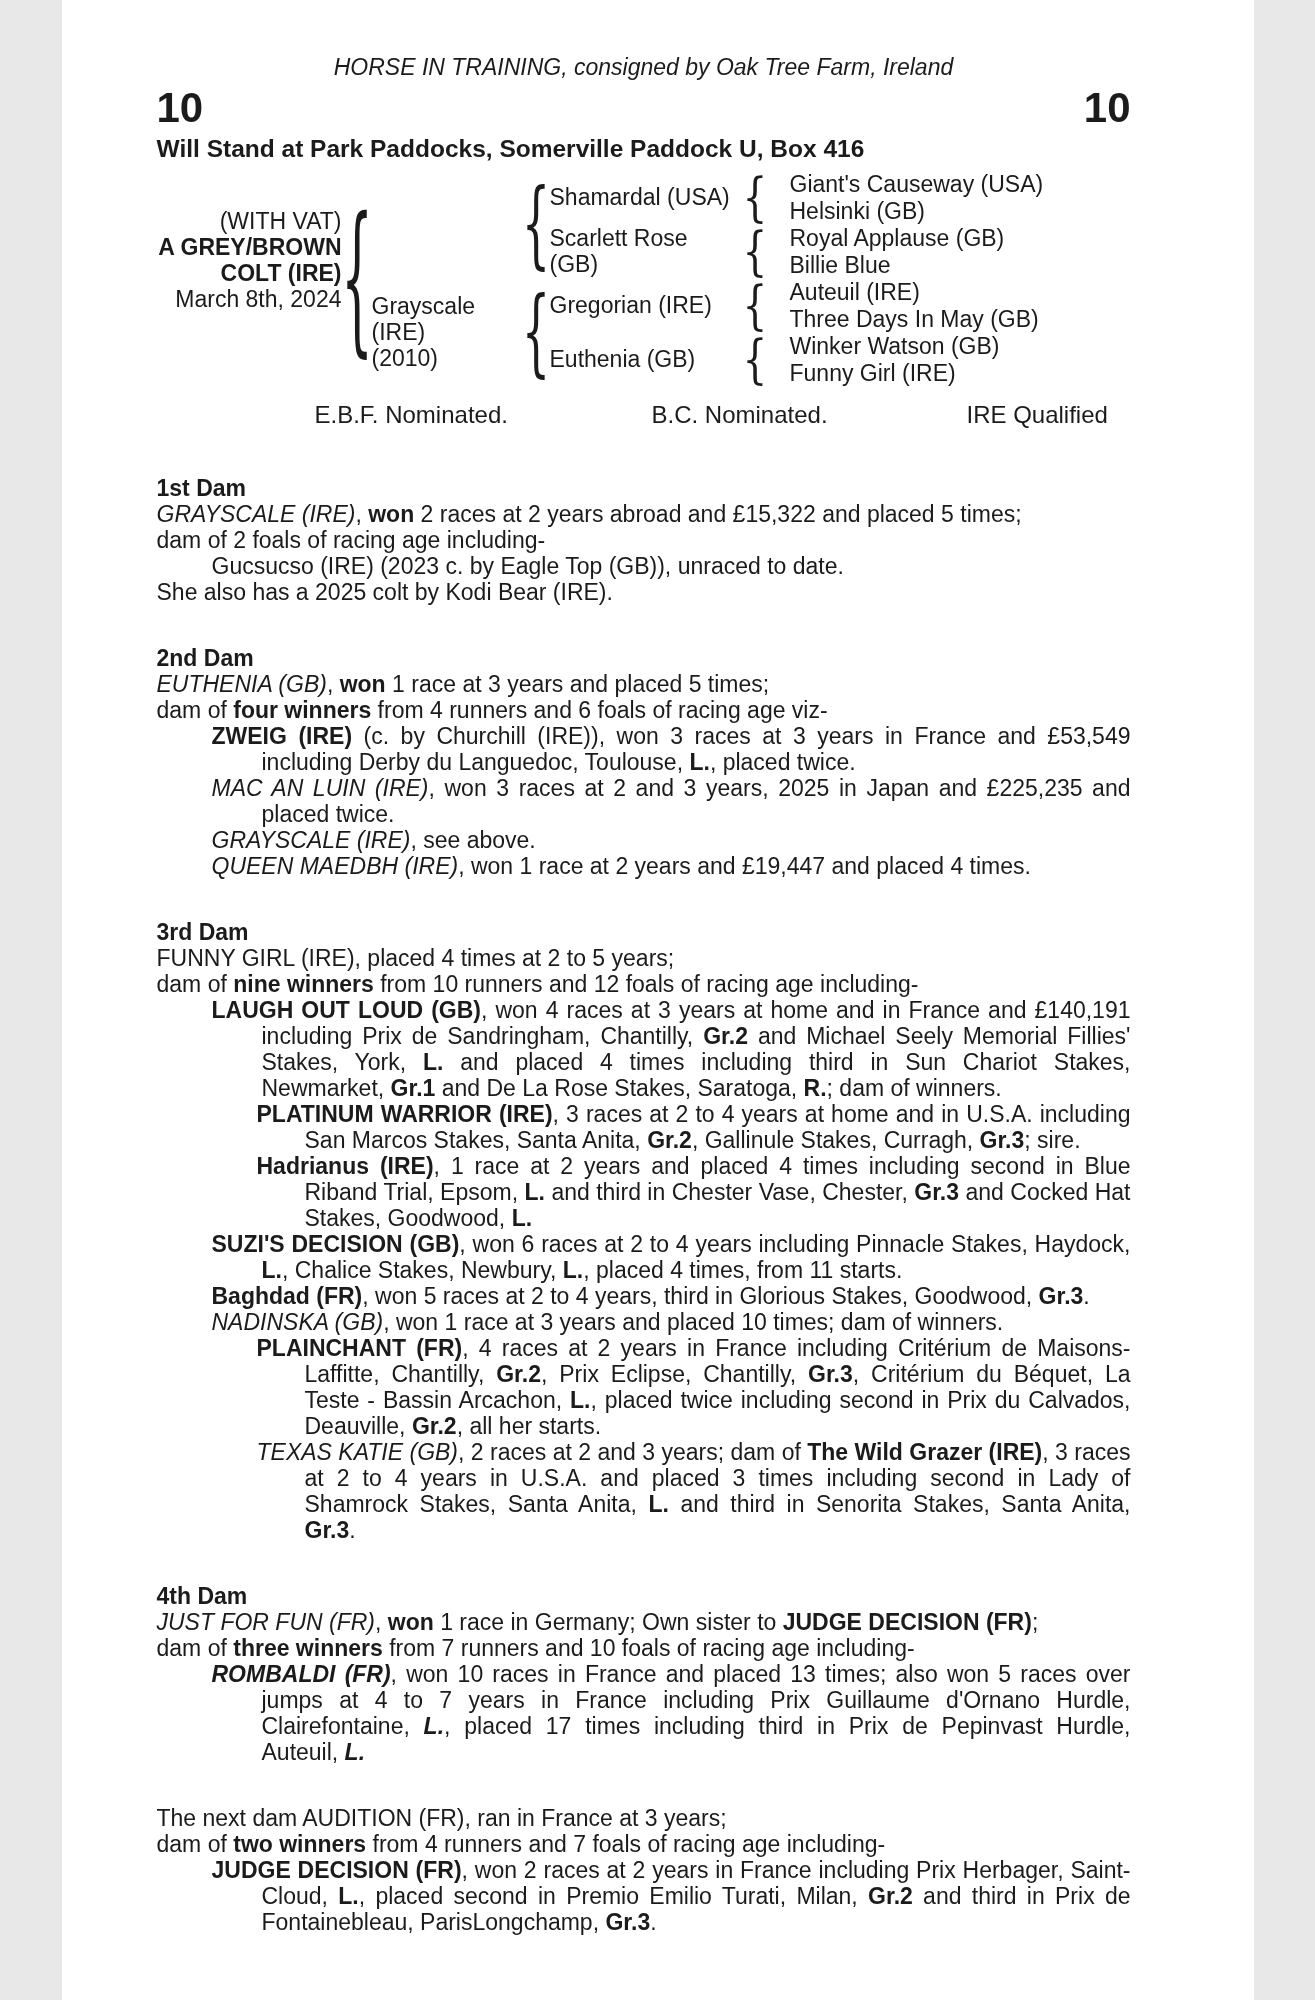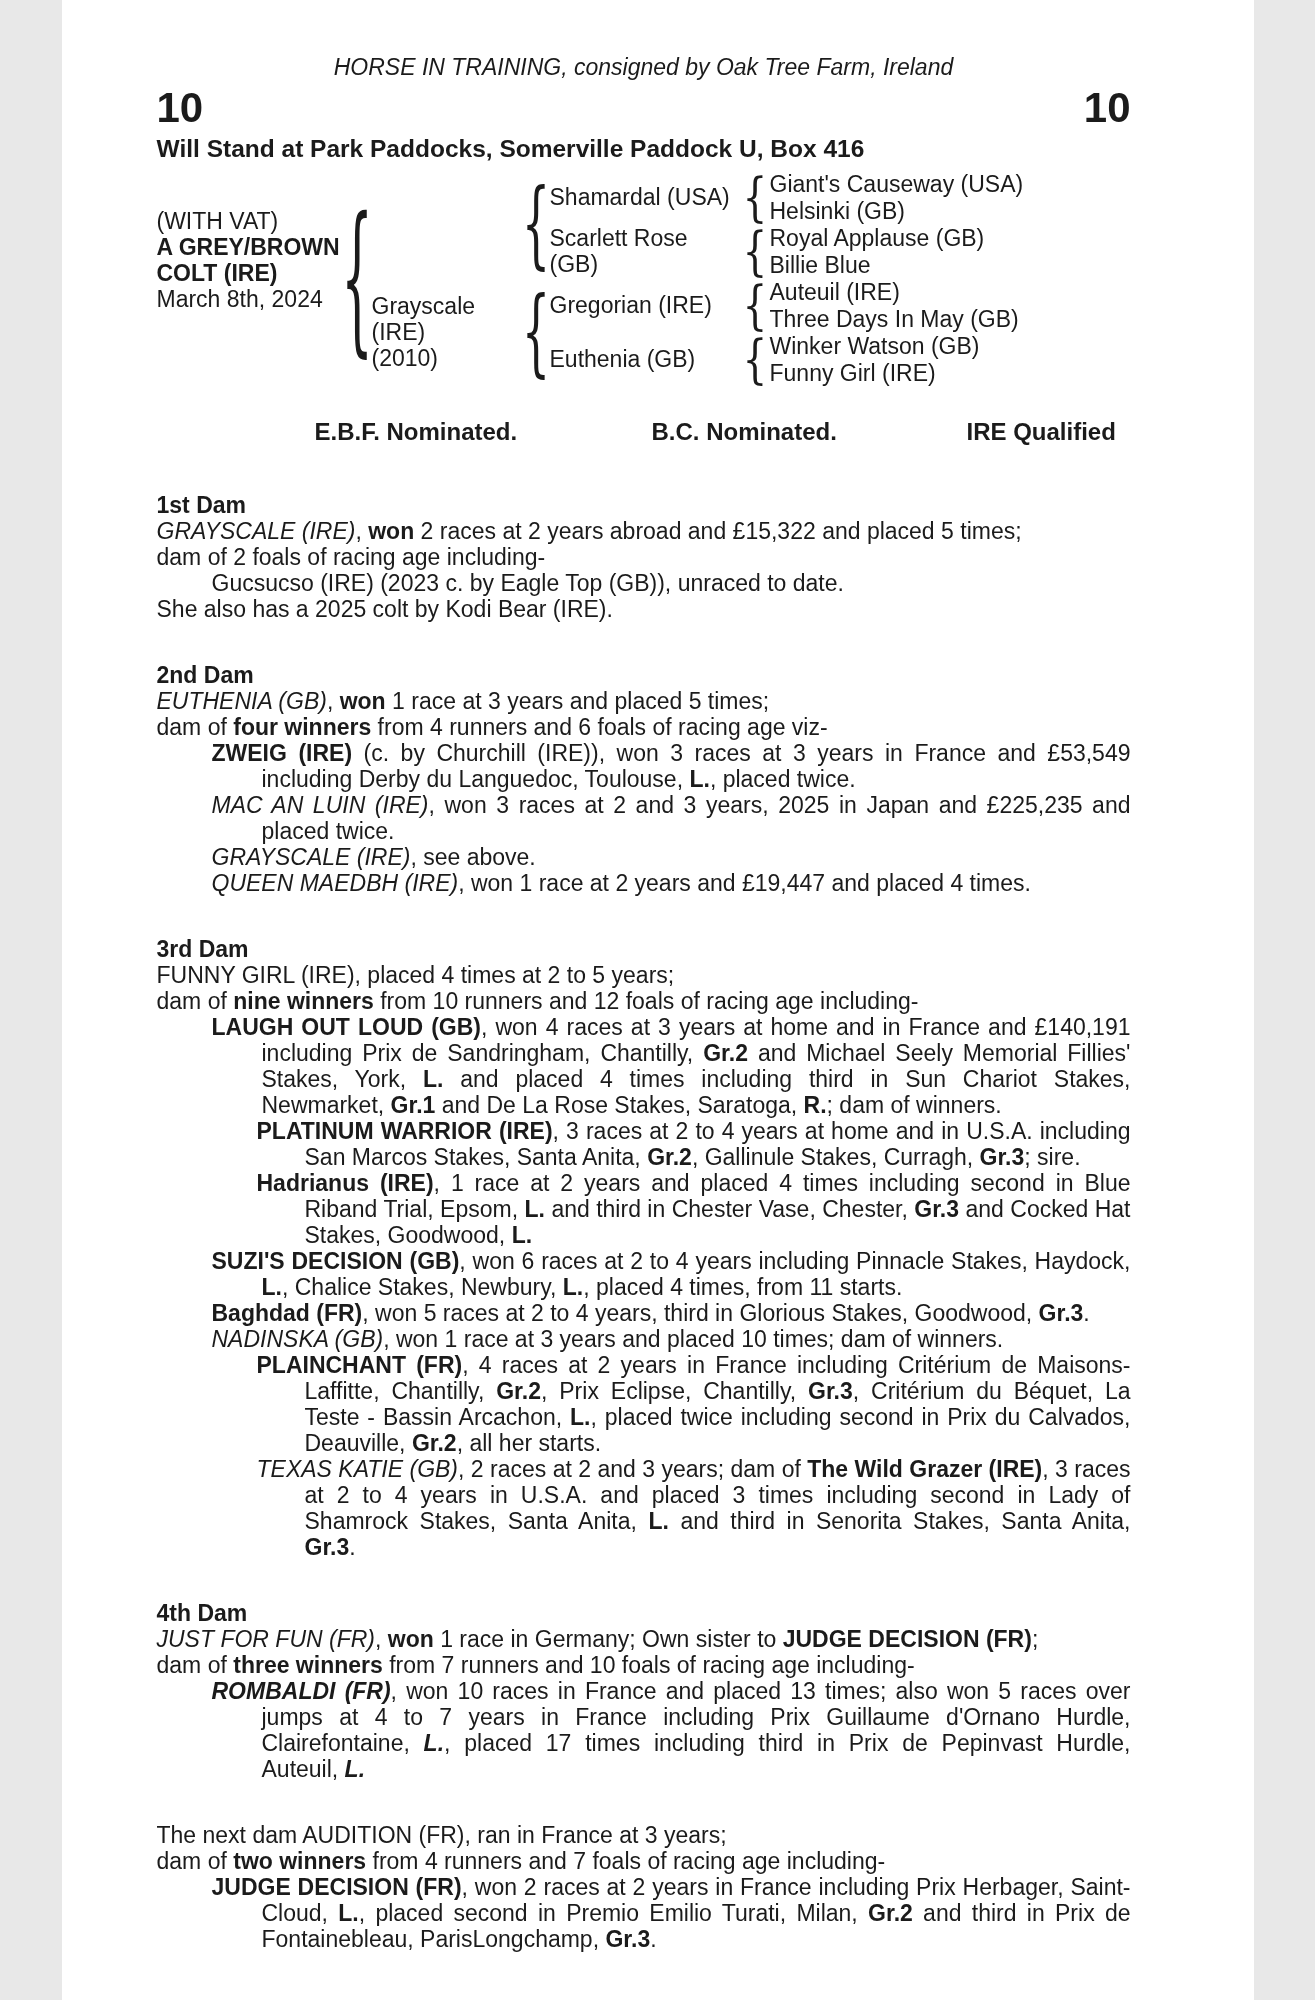--- a/index.html
+++ b/index.html
@@ -19,43 +19,43 @@
   .stand-line{font-weight:bold;font-size:24.5px;margin-top:2px;}
 
   
   .ped-grid{
     display:grid;
     grid-template-columns:185px 30px 150px 28px 192px 26px 1fr;
     grid-auto-rows:27px;
     margin-top:8px;
   }
   .cell{display:flex;align-items:center;}
-  .colt-info{grid-column:1;grid-row:1/span 8;flex-direction:column;align-items:flex-start;justify-content:center;position:relative;top:-18px;}
+  .colt-info{grid-column:1;grid-row:1/span 8;flex-direction:column;align-items:flex-end;justify-content:center;position:relative;top:-18px;}
   .colt-info div{line-height:26px;}
   .colt-desc{font-weight:bold;}
   .brace{font-family:"DejaVu Serif",serif;display:flex;align-items:center;justify-content:center;line-height:1;user-select:none;}
   .bb{grid-column:2;grid-row:1/span 8;font-size:56px;transform:scaleY(2.9) scaleX(.9);}
   .bm1{grid-column:4;grid-row:1/span 4;font-size:56px;transform:scaleY(1.7) scaleX(.8);}
   .bm2{grid-column:4;grid-row:5/span 4;font-size:56px;transform:scaleY(1.7) scaleX(.8);}
   .g1a{grid-column:3;grid-row:1/span 4;}
   .g1b{grid-column:3;grid-row:5/span 4;flex-direction:column;align-items:flex-start;justify-content:center;}
   .g2a{grid-column:5;grid-row:1/span 2;}
   .g2b{grid-column:5;grid-row:3/span 2;}
   .g2c{grid-column:5;grid-row:5/span 2;}
   .g2d{grid-column:5;grid-row:7/span 2;}
   .bp1{grid-column:6;grid-row:1/span 2;}
   .bp2{grid-column:6;grid-row:3/span 2;}
   .bp3{grid-column:6;grid-row:5/span 2;}
   .bp4{grid-column:6;grid-row:7/span 2;}
   .bp1,.bp2,.bp3,.bp4{font-size:52px;transform:scaleX(.75);}
-  .gg{grid-column:7;padding-left:2px;}
+  .gg{grid-column:7;padding-left:2px;margin-left:20px;}
   .r1{grid-row:1}.r2{grid-row:2}.r3{grid-row:3}.r4{grid-row:4}
   .r5{grid-row:5}.r6{grid-row:6}.r7{grid-row:7}.r8{grid-row:8}
 
-  .nominations{position:relative;height:27px;margin-top:33px;font-weight:bold;font-size:24px;}
+  .nominations{position:relative;height:27px;margin-top:16px;font-weight:normal;font-size:24px;}
   .nom1{position:absolute;left:158px;}
   .nom2{position:absolute;left:495px;}
   .nom3{position:absolute;left:810px;}
 
   .sections{margin-top:0;}
   .section{margin-top:40px;}
   .section:first-child{margin-top:46px;}
   .sec-head{font-weight:bold;}
   .para{margin:0;}
   .para.just{text-align:justify;text-align-last:left;}

